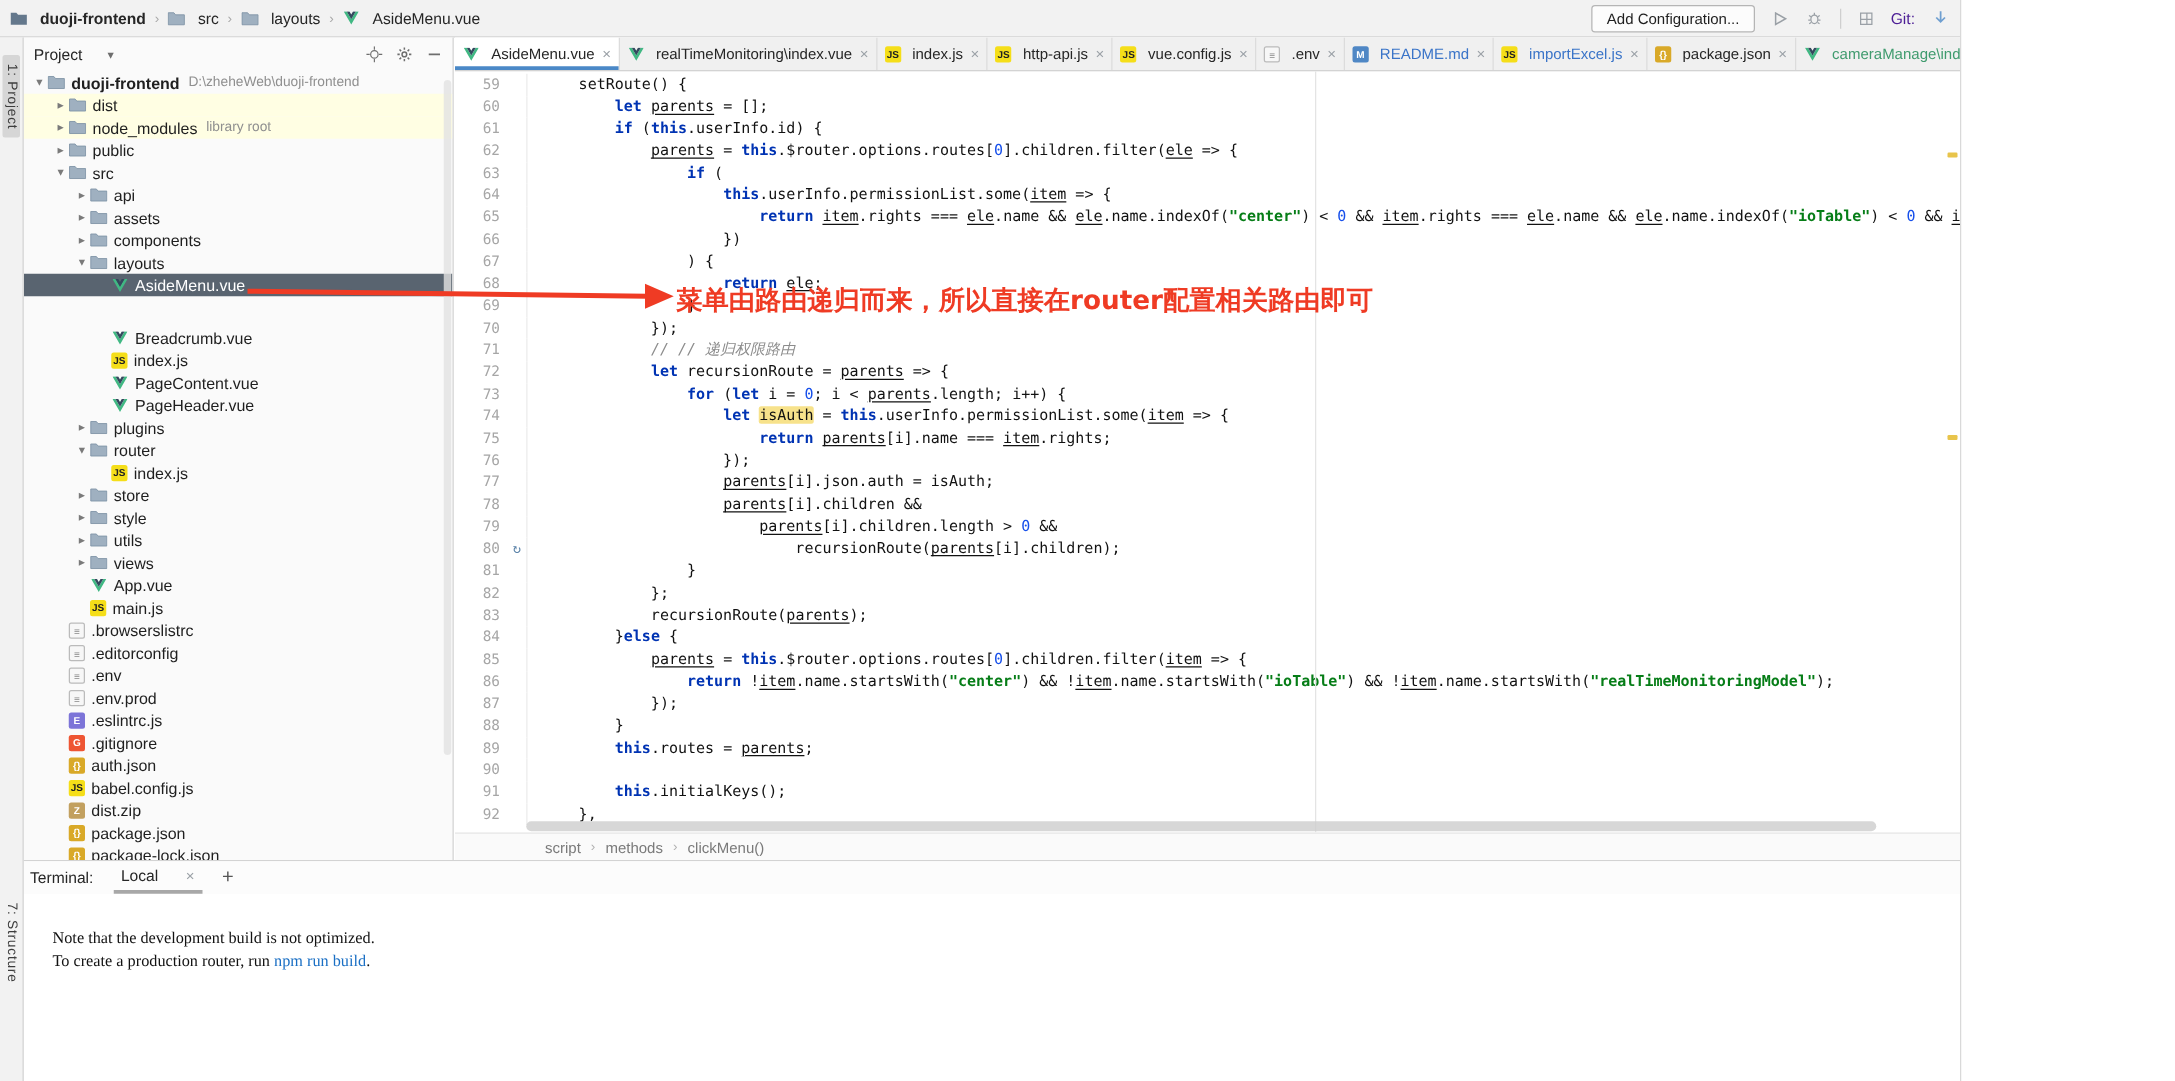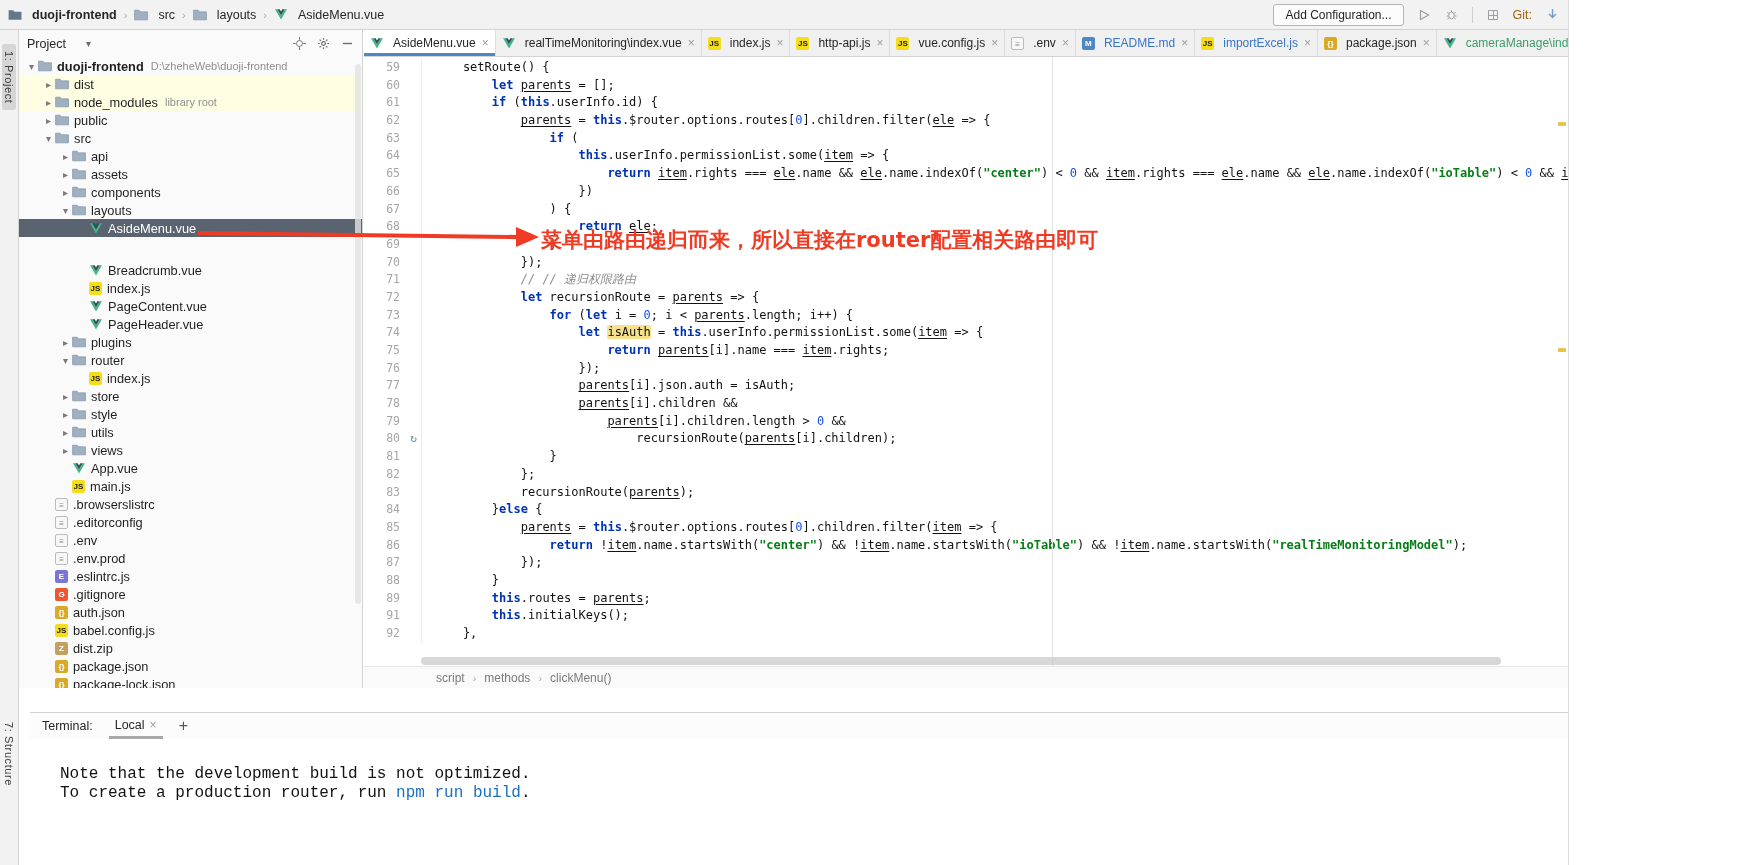--- a/index.html
+++ b/index.html
@@ -13,21 +13,21 @@
             display:flex;align-items:center;padding:0 8px}
   .crumbs{display:flex;align-items:center;gap:4px;font-size:12.5px;color:#262626;white-space:nowrap}
   .crumb{display:flex;align-items:center;gap:5px}
   .crumb:first-child .crumb-label{font-weight:bold}
   .crumb-sep{color:#a8a8a8;font-size:11px;margin:0 3px}
   .tb-right{margin-left:auto;display:flex;align-items:center;gap:12px}
   .add-config{border:1px solid #b5b5b5;background:#fcfcfc;border-radius:3px;font-size:12px;padding:3px 11px;color:#1f1f1f;
               font-family:"Liberation Sans",sans-serif;cursor:default}
   .tb-ic{display:inline-flex;align-items:center;justify-content:center;width:16px;height:16px}
   .tb-divider{width:1px;height:16px;background:#cfcfcf}
-  .git-label{font-size:12.5px;color:#a16207}
+  .git-label{font-size:12.5px;color:#4c1d95}
 
   
   .stripe{position:absolute;left:0;top:30px;bottom:0;width:19px;background:#f2f2f2;border-right:1px solid #d3d3d3;
           display:flex;flex-direction:column;align-items:center;padding-top:14px;z-index:5}
   .vlabel{writing-mode:vertical-rl;font-size:11px;color:#3c3c3c;letter-spacing:.6px;padding:7px 1px;white-space:nowrap}
   .vlabel.active{background:#d6d6d6;border-radius:2px}
   .vlabel.bottom{margin-top:auto;margin-bottom:72px}
 
   
   .project-panel{position:absolute;left:19px;top:30px;width:344px;bottom:177px;background:#fafafa;border-right:1px solid #d3d3d3;overflow:hidden}
@@ -68,27 +68,27 @@
   .sg-u{color:#121212;text-decoration:underline;text-decoration-thickness:1px;text-underline-offset:2px}
   .sg-hl{background:#f7e28b;border-radius:2px;color:#121212}
   .margin-guide{position:absolute;top:0;bottom:0;left:688px;width:1px;background:#e4e4e4}
   .hscroll{position:absolute;left:57px;width:1080px;bottom:1px;height:8px;background:#cdcdcd;border-radius:4px;opacity:.8}
   .stripe-mark{position:absolute;right:2px;width:8px;height:4px;background:#e8c44b;border-radius:1px}
   .crumbbar{position:absolute;left:0;right:0;bottom:0;height:22px;background:#fafafa;border-top:1px solid #e6e6e6;
             display:flex;align-items:center;padding-left:72px;gap:8px;font-size:12px;color:#7a7a7a}
   .crumbbar .sep{color:#b0b0b0;font-size:11px}
 
   
-  .terminal{position:absolute;left:30px;right:0;bottom:0;height:153px;background:#fff;border-top:1px solid #d3d3d3}
+  .terminal{position:absolute;left:12px;right:0;bottom:0;height:177px;background:#fff;border-top:1px solid #d3d3d3}
   .term-header{height:26px;display:flex;align-items:center;gap:16px;padding-left:12px;background:#fcfcfc;font-size:12.5px;color:#262626}
   .term-label{font-weight:normal}
-  .term-tab{display:flex;align-items:center;gap:5px;padding:4px 6px;border-bottom:3px solid #a8a8a8}
+  .term-tab{display:flex;align-items:center;gap:22px;padding:4px 6px;border-bottom:3px solid #a8a8a8}
   .term-close{color:#9aa0a6;font-size:12px}
   .term-plus{color:#555;font-size:16px}
-  .term-body{padding:26px 0 0 30px;font-family:Liberation Mono, monospace;font-size:16px;line-height:18.5px;color:#121212;white-space:pre}
+  .term-body{padding:26px 0 0 30px;font-family:Liberation Serif, serif;font-size:13px;line-height:18.5px;color:#121212;white-space:pre}
   .sg-cmd{color:#1a6fc4}
 
   
   .arrow{position:absolute;left:192px;top:220px;z-index:60;pointer-events:none}
   .annotation{position:absolute;left:541px;top:226px;z-index:60;font-size:21px;font-weight:bold;color:#ef3b24;
               font-family:"DejaVu Sans",sans-serif;white-space:nowrap}
 </style>
 </head>
 <body>
 
@@ -677,20 +677,25 @@
               <span class="gut">88</span>
               <span class="fold"></span>
               <span class="ctext"><span class="sg-p">        }</span></span>
             </div>
             <div class="code-line">
               <span class="gut">89</span>
               <span class="fold"></span>
               <span class="ctext"><span class="sg-p">        </span><span class="sg-k">this</span><span class="sg-p">.routes = </span><span class="sg-u">parents</span><span class="sg-p">;</span></span>
             </div>
             <div class="code-line">
+              <span class="gut">90</span>
+              <span class="fold"></span>
+              <span class="ctext"><span class="sg-p"></span></span>
+            </div>
+            <div class="code-line">
               <span class="gut">91</span>
               <span class="fold"></span>
               <span class="ctext"><span class="sg-p">        </span><span class="sg-k">this</span><span class="sg-p">.initialKeys();</span></span>
             </div>
             <div class="code-line">
               <span class="gut">92</span>
               <span class="fold"></span>
               <span class="ctext"><span class="sg-p">    },</span></span>
             </div>
           </div>

